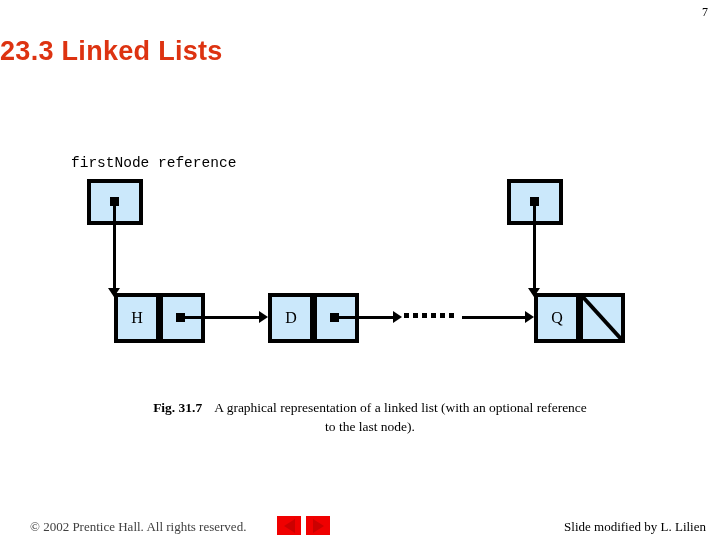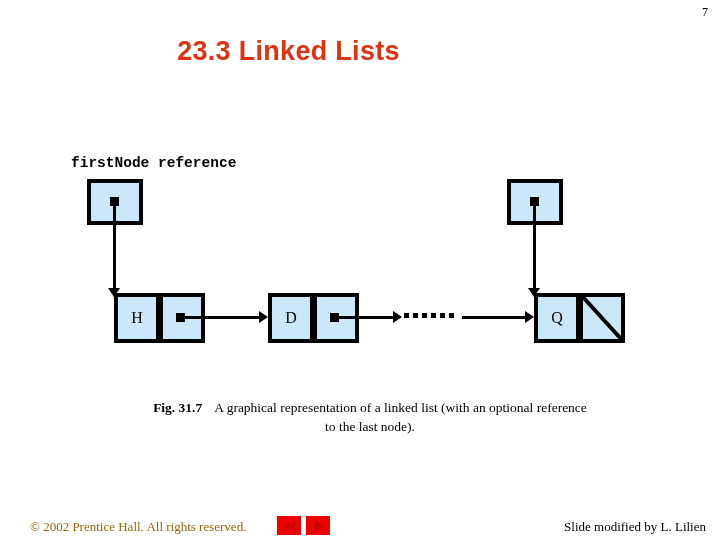--- a/index.html
+++ b/index.html
@@ -25,33 +25,32 @@
     font-size: 12px;
     color: #000000;
   }
 
   
   .slide-title {
     position: absolute;
     top: 36px;
     left: 0;
     width: 577px;
-    text-align: center;
     font-family: "Liberation Sans", sans-serif;
     font-size: 27px;
     font-weight: bold;
     color: #dd3311;
     letter-spacing: 0.3px;
   }
 
   
   .ref-label {
     position: absolute;
     font-family: "Liberation Mono", monospace;
-    font-weight: bold;
+    font-weight: normal;
     font-size: 14.5px;
     color: #000000;
     white-space: pre;
   }
   .ref-first { left: 71px; top: 155px; }
   .ref-last  { left: 494px; top: 155px; }
 
   
   .cell {
     position: absolute;
@@ -185,21 +184,21 @@
   }
   .caption .cap-gap { display: inline-block; width: 12px; }
 
   
   .footer-copyright {
     position: absolute;
     left: 30px;
     top: 519px;
     font-family: "Liberation Serif", serif;
     font-size: 13px;
-    color: #a16207;
+    color: #404040;
   }
   .footer-credit {
     position: absolute;
     right: 14px;
     top: 519px;
     font-family: "Liberation Serif", serif;
     font-size: 13px;
     color: #000000;
   }
   .navbtn {

